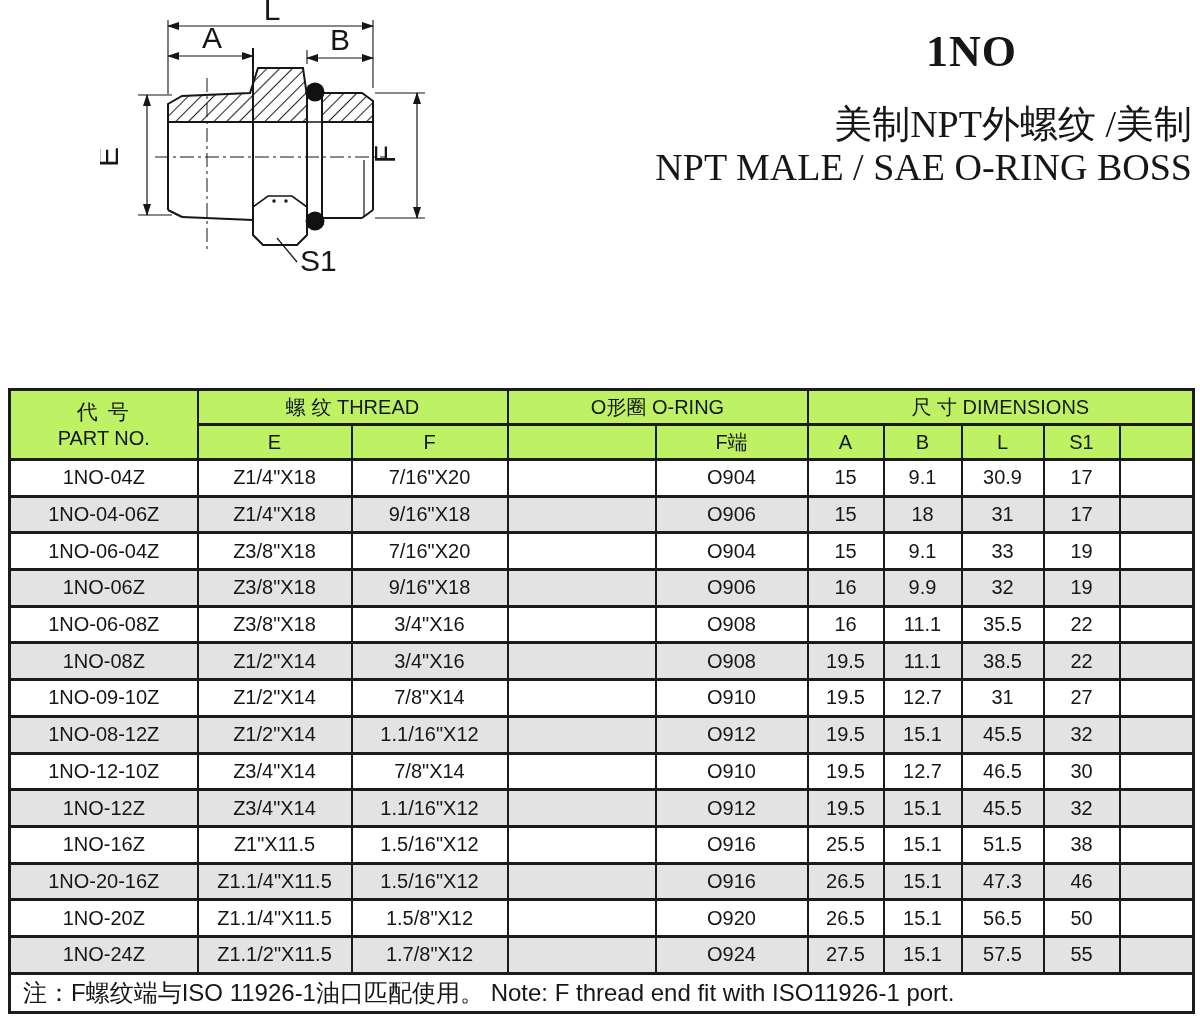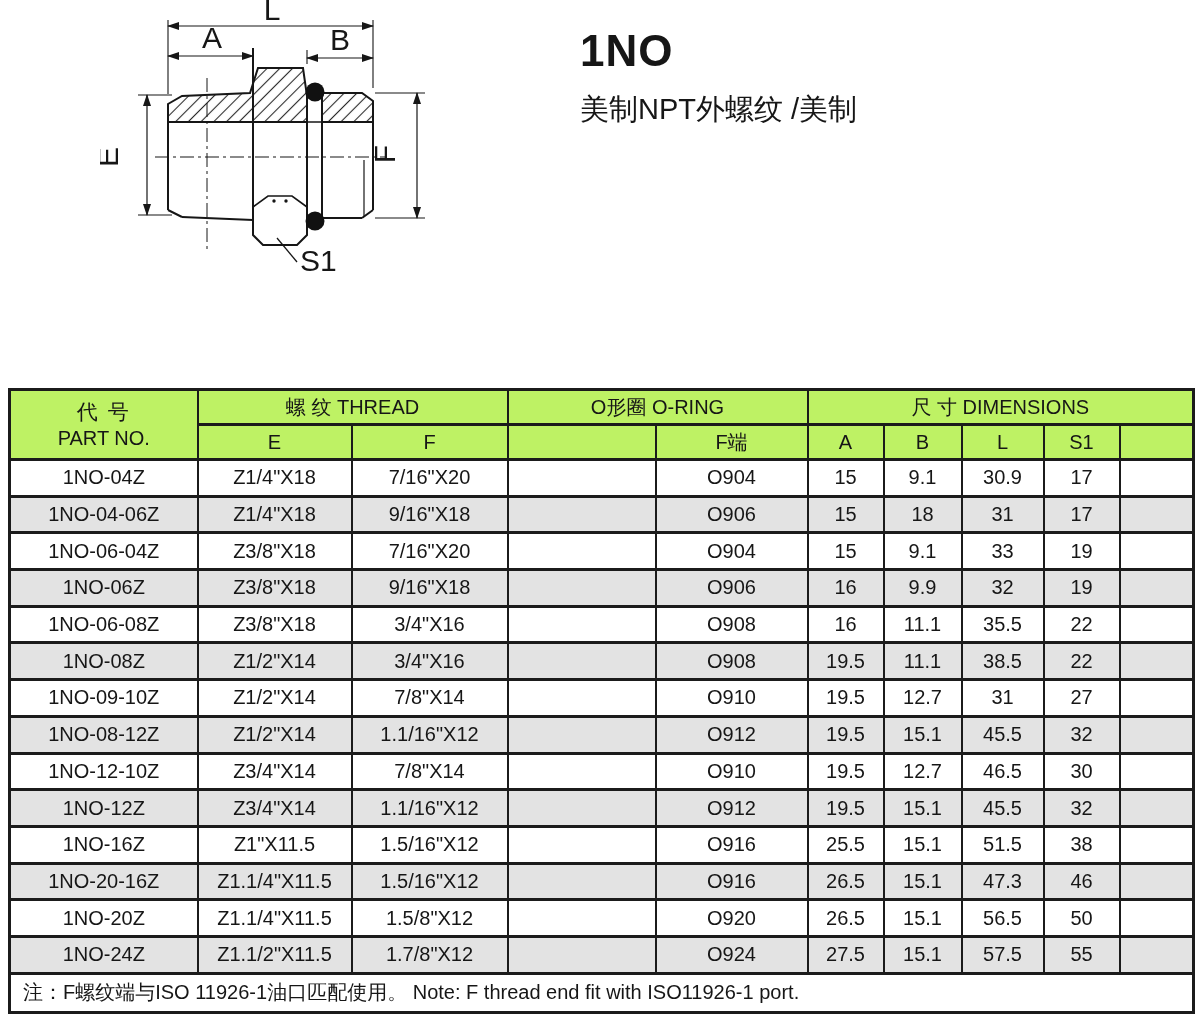--- a/index.html
+++ b/index.html
@@ -5,39 +5,39 @@
   html,body{margin:0;padding:0;background:#ffffff;}
   body{width:1200px;height:1031px;position:relative;overflow:hidden;
        font-family:"Liberation Sans","DejaVu Sans",sans-serif;color:#161616;}
   .page{position:absolute;inset:0;background:#fff;}
 
   
   .drawing{position:absolute;left:100px;top:0;}
   .drawing text{font-family:"Liberation Sans","DejaVu Sans",sans-serif;font-size:30px;fill:#161616;}
 
   
-  .title-block{position:absolute;left:580px;top:26px;width:612px;text-align:left;}
+  .title-block{position:absolute;left:580px;top:26px;width:612px;text-align:right;font-family:Liberation Serif, serif;}
   .series-title{font-size:44px;font-weight:bold;letter-spacing:1px;padding-right:175px;}
-  .subtitle{margin-top:12px;font-size:29px;line-height:43px;}
+  .subtitle{margin-top:26px;font-size:38px;line-height:43px;}
 
   
   table.spec{position:absolute;left:8px;top:388px;width:1184px;
              border-collapse:collapse;table-layout:fixed;
              border:3px solid #1b1b1b;}
   table.spec th,table.spec td{
       border-left:2px solid #1b1b1b;border-right:2px solid #1b1b1b;
       border-top:3px solid #1b1b1b;border-bottom:3px solid #1b1b1b;
       text-align:center;vertical-align:middle;
       font-size:20px;font-weight:normal;padding:0;overflow:hidden;white-space:nowrap;}
   table.spec thead th{background:#bef264;height:32px;}
   th.partno-head{line-height:26px;}
   .zh-spaced{letter-spacing:2px;font-size:21px;}
   table.spec tbody td{height:33.7px;background:#ffffff;}
   table.spec tbody tr:nth-child(even) td{background:#e3e3e3;}
-  table.spec td.note-cell{height:36px;text-align:left;padding-left:12px;background:#fff;font-size:20px;}
+  table.spec td.note-cell{height:36px;text-align:left;padding-left:12px;background:#fff;font-size:24px;}
 </style>
 </head>
 <body>
 
 <div class="page">
 
   <svg class="drawing" width="390" height="290" viewBox="0 0 390 290">
     <defs>
       <pattern id="hatch" width="9" height="9" patternUnits="userSpaceOnUse" patternTransform="rotate(45)">
         <line x1="4.5" y1="0" x2="4.5" y2="9" stroke="#2a2a2a" stroke-width="1.1"></line>
@@ -93,20 +93,21 @@
     <text x="295" y="154" text-anchor="middle" transform="rotate(-90 295 154)">F</text>
 
     <line x1="177" y1="238" x2="197" y2="262" stroke="#161616" stroke-width="1.3"></line>
     <text x="200" y="271" text-anchor="start">S1</text>
   </svg>
 
   <div class="title-block">
     <div class="series-title">1NO</div>
     <div class="subtitle">
       <div>美制NPT外螺纹 /美制</div>
+      <div>NPT MALE / SAE O-RING BOSS</div>
     </div>
   </div>
 
   <table class="spec">
     <colgroup>
       <col style="width:188px">
         <col style="width:154px">
         <col style="width:156px">
       <col style="width:148px">
         <col style="width:152px">

